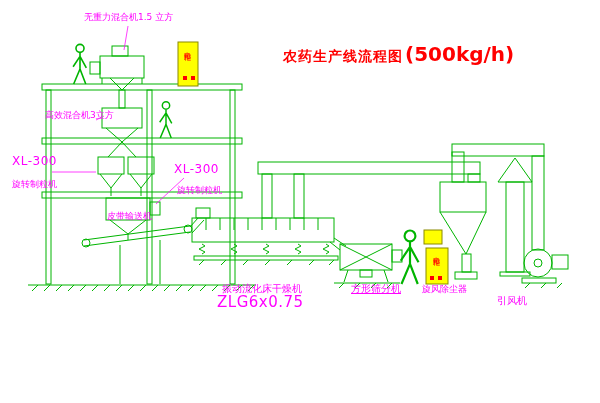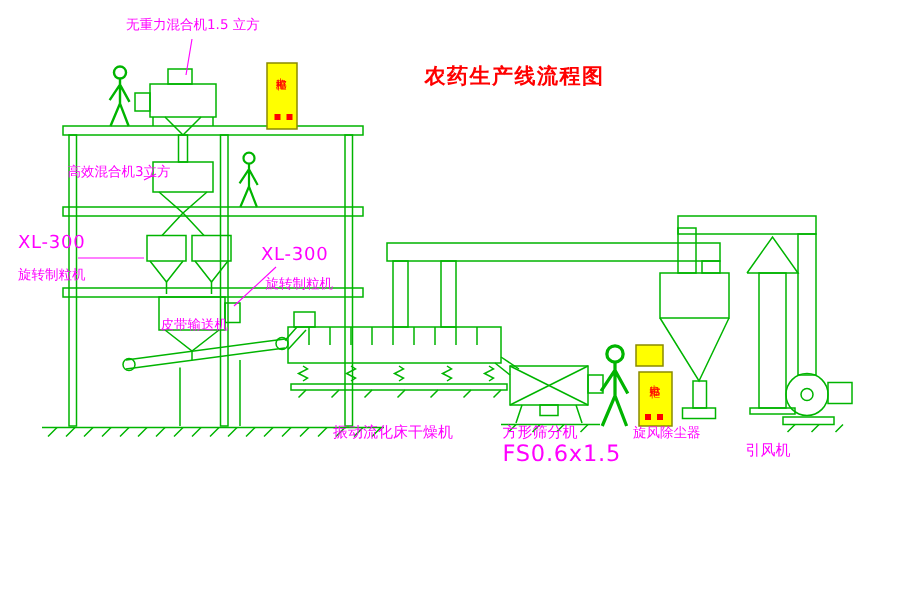--- a/index.html
+++ b/index.html
@@ -163,24 +163,25 @@
   <div class="lbl lbl-s" style="left:84px;top:13px;">无重力混合机1.5 立方</div>
   <div class="lbl lbl-s" style="left:45px;top:111px;">高效混合机3立方</div>
   <div class="lbl lbl-big" style="left:12px;top:155px;">XL-300</div>
   <div class="lbl lbl-s" style="left:12px;top:180px;">旋转制粒机</div>
   <div class="lbl lbl-big" style="left:174px;top:163px;">XL-300</div>
   <div class="lbl lbl-s" style="left:177px;top:186px;">旋转制粒机</div>
   <div class="lbl lbl-s" style="left:107px;top:213px;font-family:Liberation Mono, monospace;">皮带输送机</div>
 
   <div class="title-row">
     <span class="title-cn">农药生产线流程图</span>
+    <span class="title-cap">(500kg/h)</span>
   </div>
 
   <div class="lbl lbl-m" style="left:222px;top:283px;">振动流化床干燥机</div>
-  <div class="lbl lbl-m" style="left:335px;top:283px;">方形筛分机</div>
-  <div class="lbl lbl-model" style="left:335px;top:294px;">FS0.6x1.5</div>
+  <div class="lbl lbl-model" style="left:217px;top:294px;">ZLG6x0.75</div>
+  <div class="lbl lbl-m" style="left:351px;top:283px;text-decoration:underline;">方形筛分机</div>
   <div class="lbl lbl-s" style="left:422px;top:285px;">旋风除尘器</div>
   <div class="lbl lbl-m" style="left:497px;top:296px;font-family:Liberation Mono, monospace;">引风机</div>
 
   <div class="cab-text" style="left:183px;top:46px;">电控柜</div>
   <div class="cab-text" style="left:432px;top:251px;">电控柜</div>
 
 </div>
 
 </body></html>

